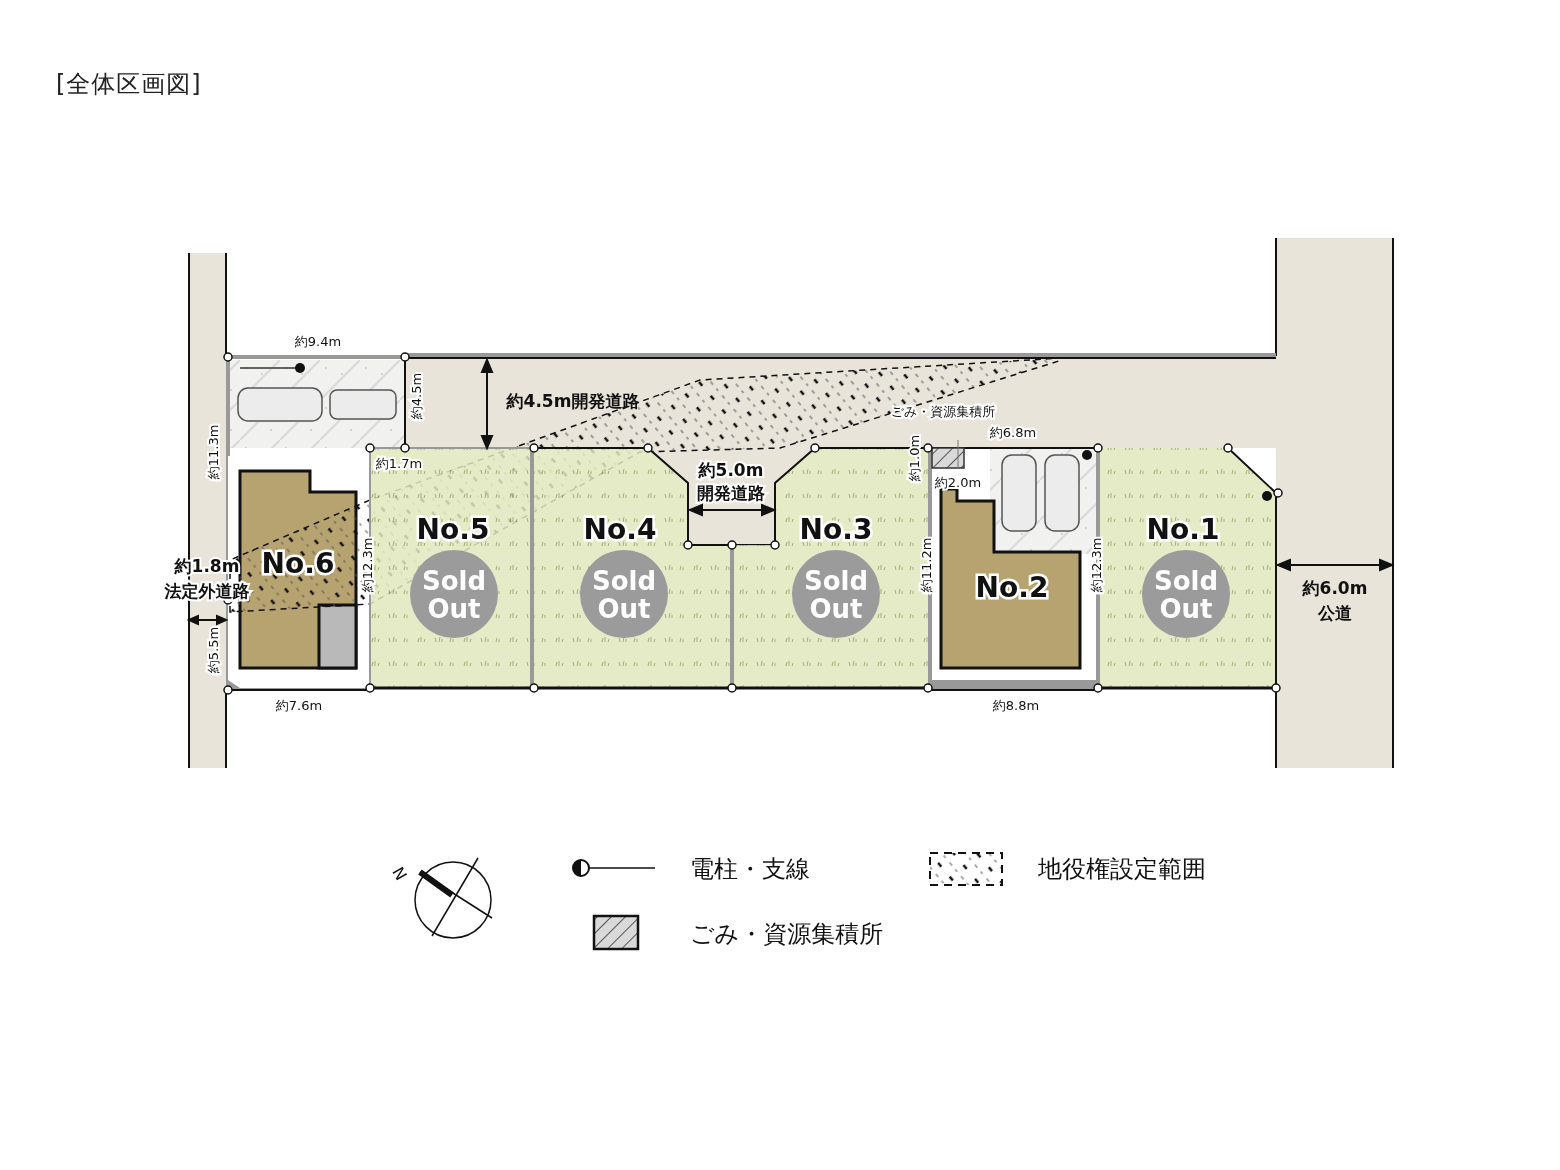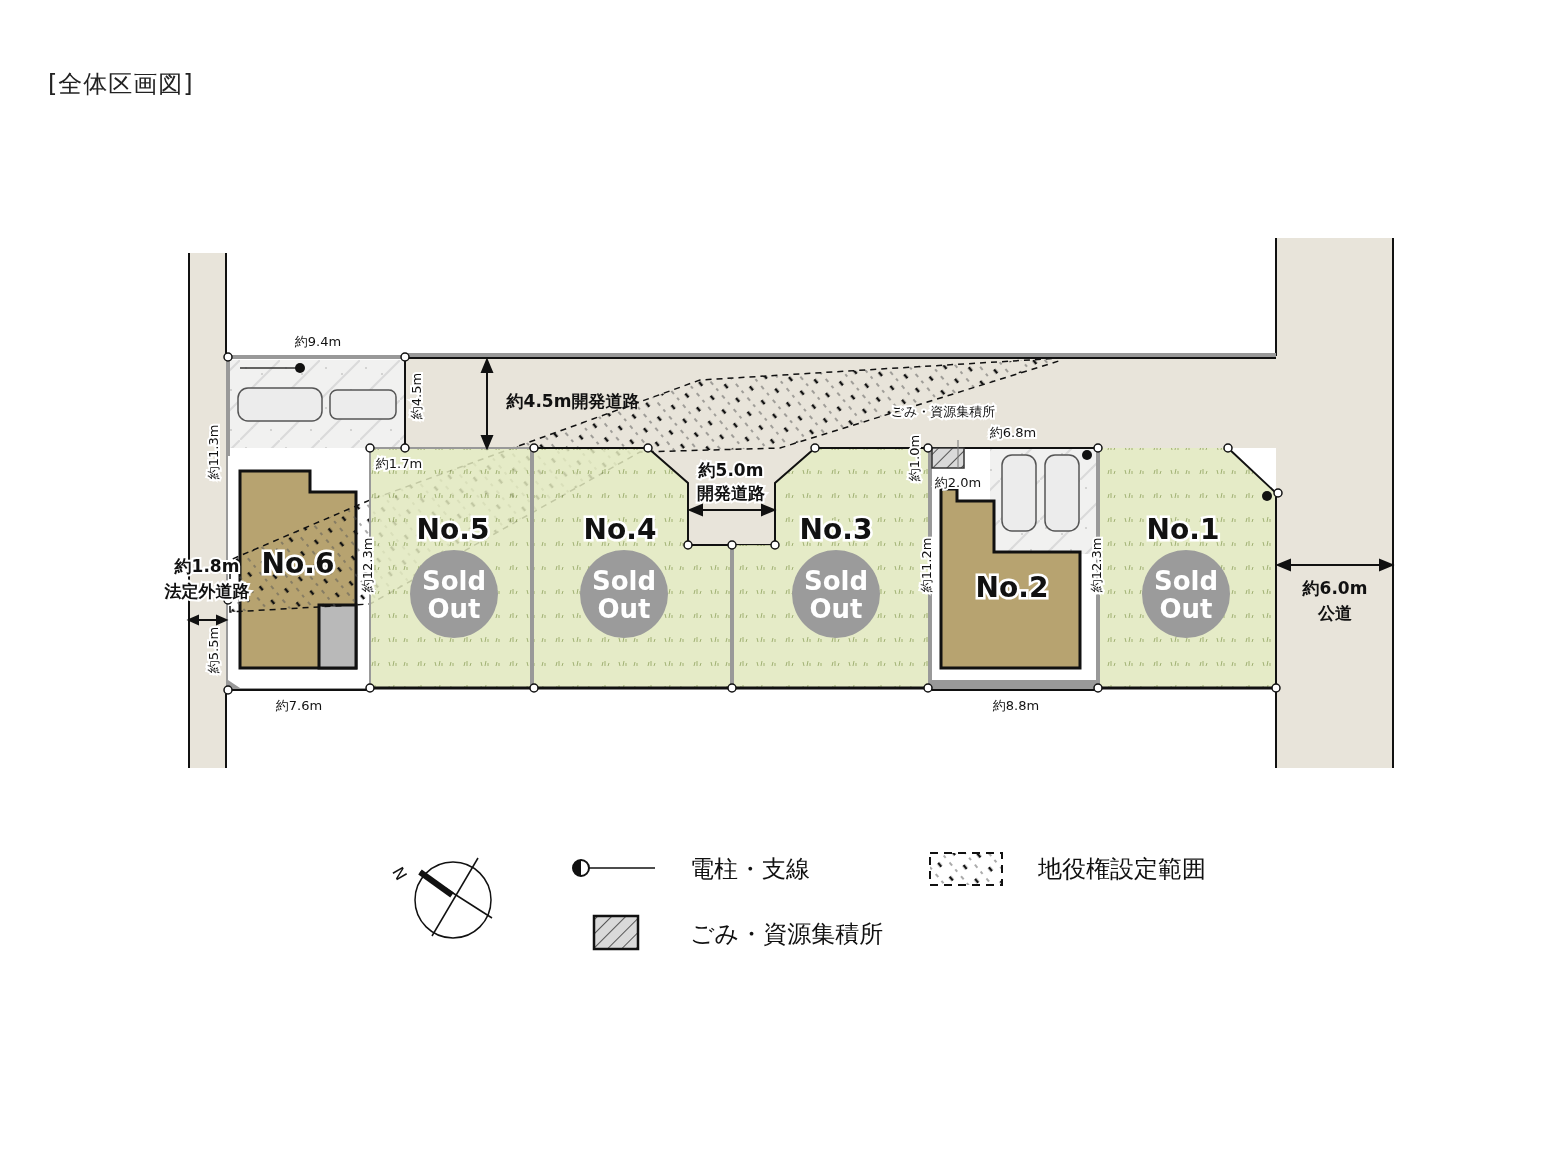--- a/index.html
+++ b/index.html
@@ -1,18 +1,18 @@
 <!DOCTYPE html>
 <html><head>
 <meta charset="utf-8">
 <style>
   html, body { margin:0; padding:0; background:#ffffff; }
   body { width:1560px; height:1170px; position:relative; overflow:hidden;
          font-family:"DejaVu Sans","Liberation Sans",sans-serif; color:#111; }
-  .title { position:absolute; left:48px; top:68px; font-size:24px; letter-spacing:1px; color:#222; }
+  .title { position:absolute; left:56px; top:68px; font-size:24px; letter-spacing:1px; color:#222; }
   svg { position:absolute; left:0; top:0; }
   .lbl { font-family:"DejaVu Sans","Liberation Sans",sans-serif; fill:#111; }
   .sm { font-size:13px; }
   .md { font-size:17px; font-weight:bold; }
   .lot { font-size:28px; font-weight:bold; fill:#111; stroke:#fff; stroke-width:5px; paint-order:stroke; }
   .sold { font-size:26px; font-weight:bold; fill:#fff; }
   .halo { stroke:#fff; stroke-width:4px; paint-order:stroke; }
   .legend-text { font-size:24px; fill:#111; }
 </style>
 </head>

